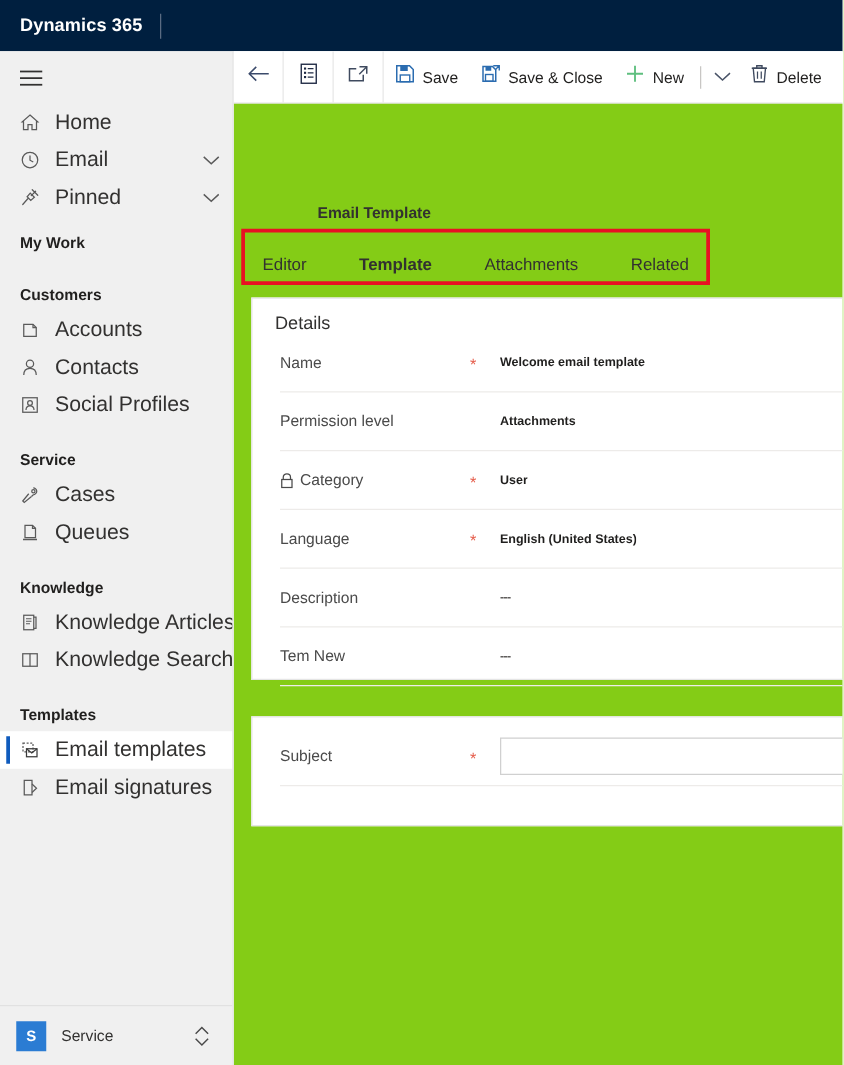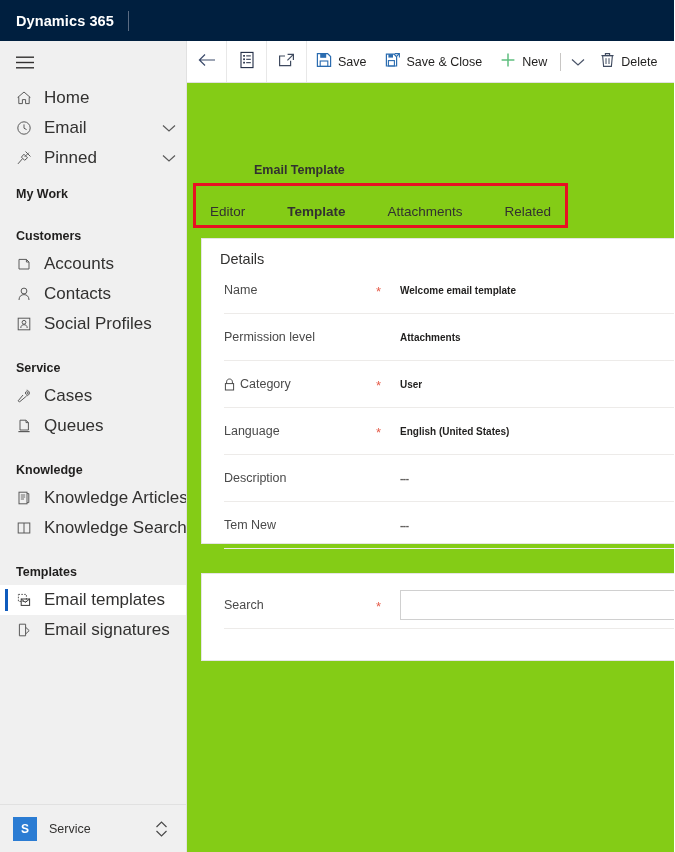--- a/index.html
+++ b/index.html
@@ -694,21 +694,21 @@
           <div class="field-label">Tem New</div>
           <div class="req-star"></div>
           <div class="field-value empty">---</div>
         </div>
 
         <div class="spacer-row"></div>
       </div>
 
       <div class="card card-subject">
         <div class="field-row" style="margin-top:8px;">
-          <div class="field-label">Search</div>
+          <div class="field-label">Subject</div>
           <div class="req-star">*</div>
           <input class="subject-input" type="text" placeholder="" style="">
         </div>
         <div class="spacer-row"></div>
       </div>
 
     </div>
   </div>
 </div>
 

